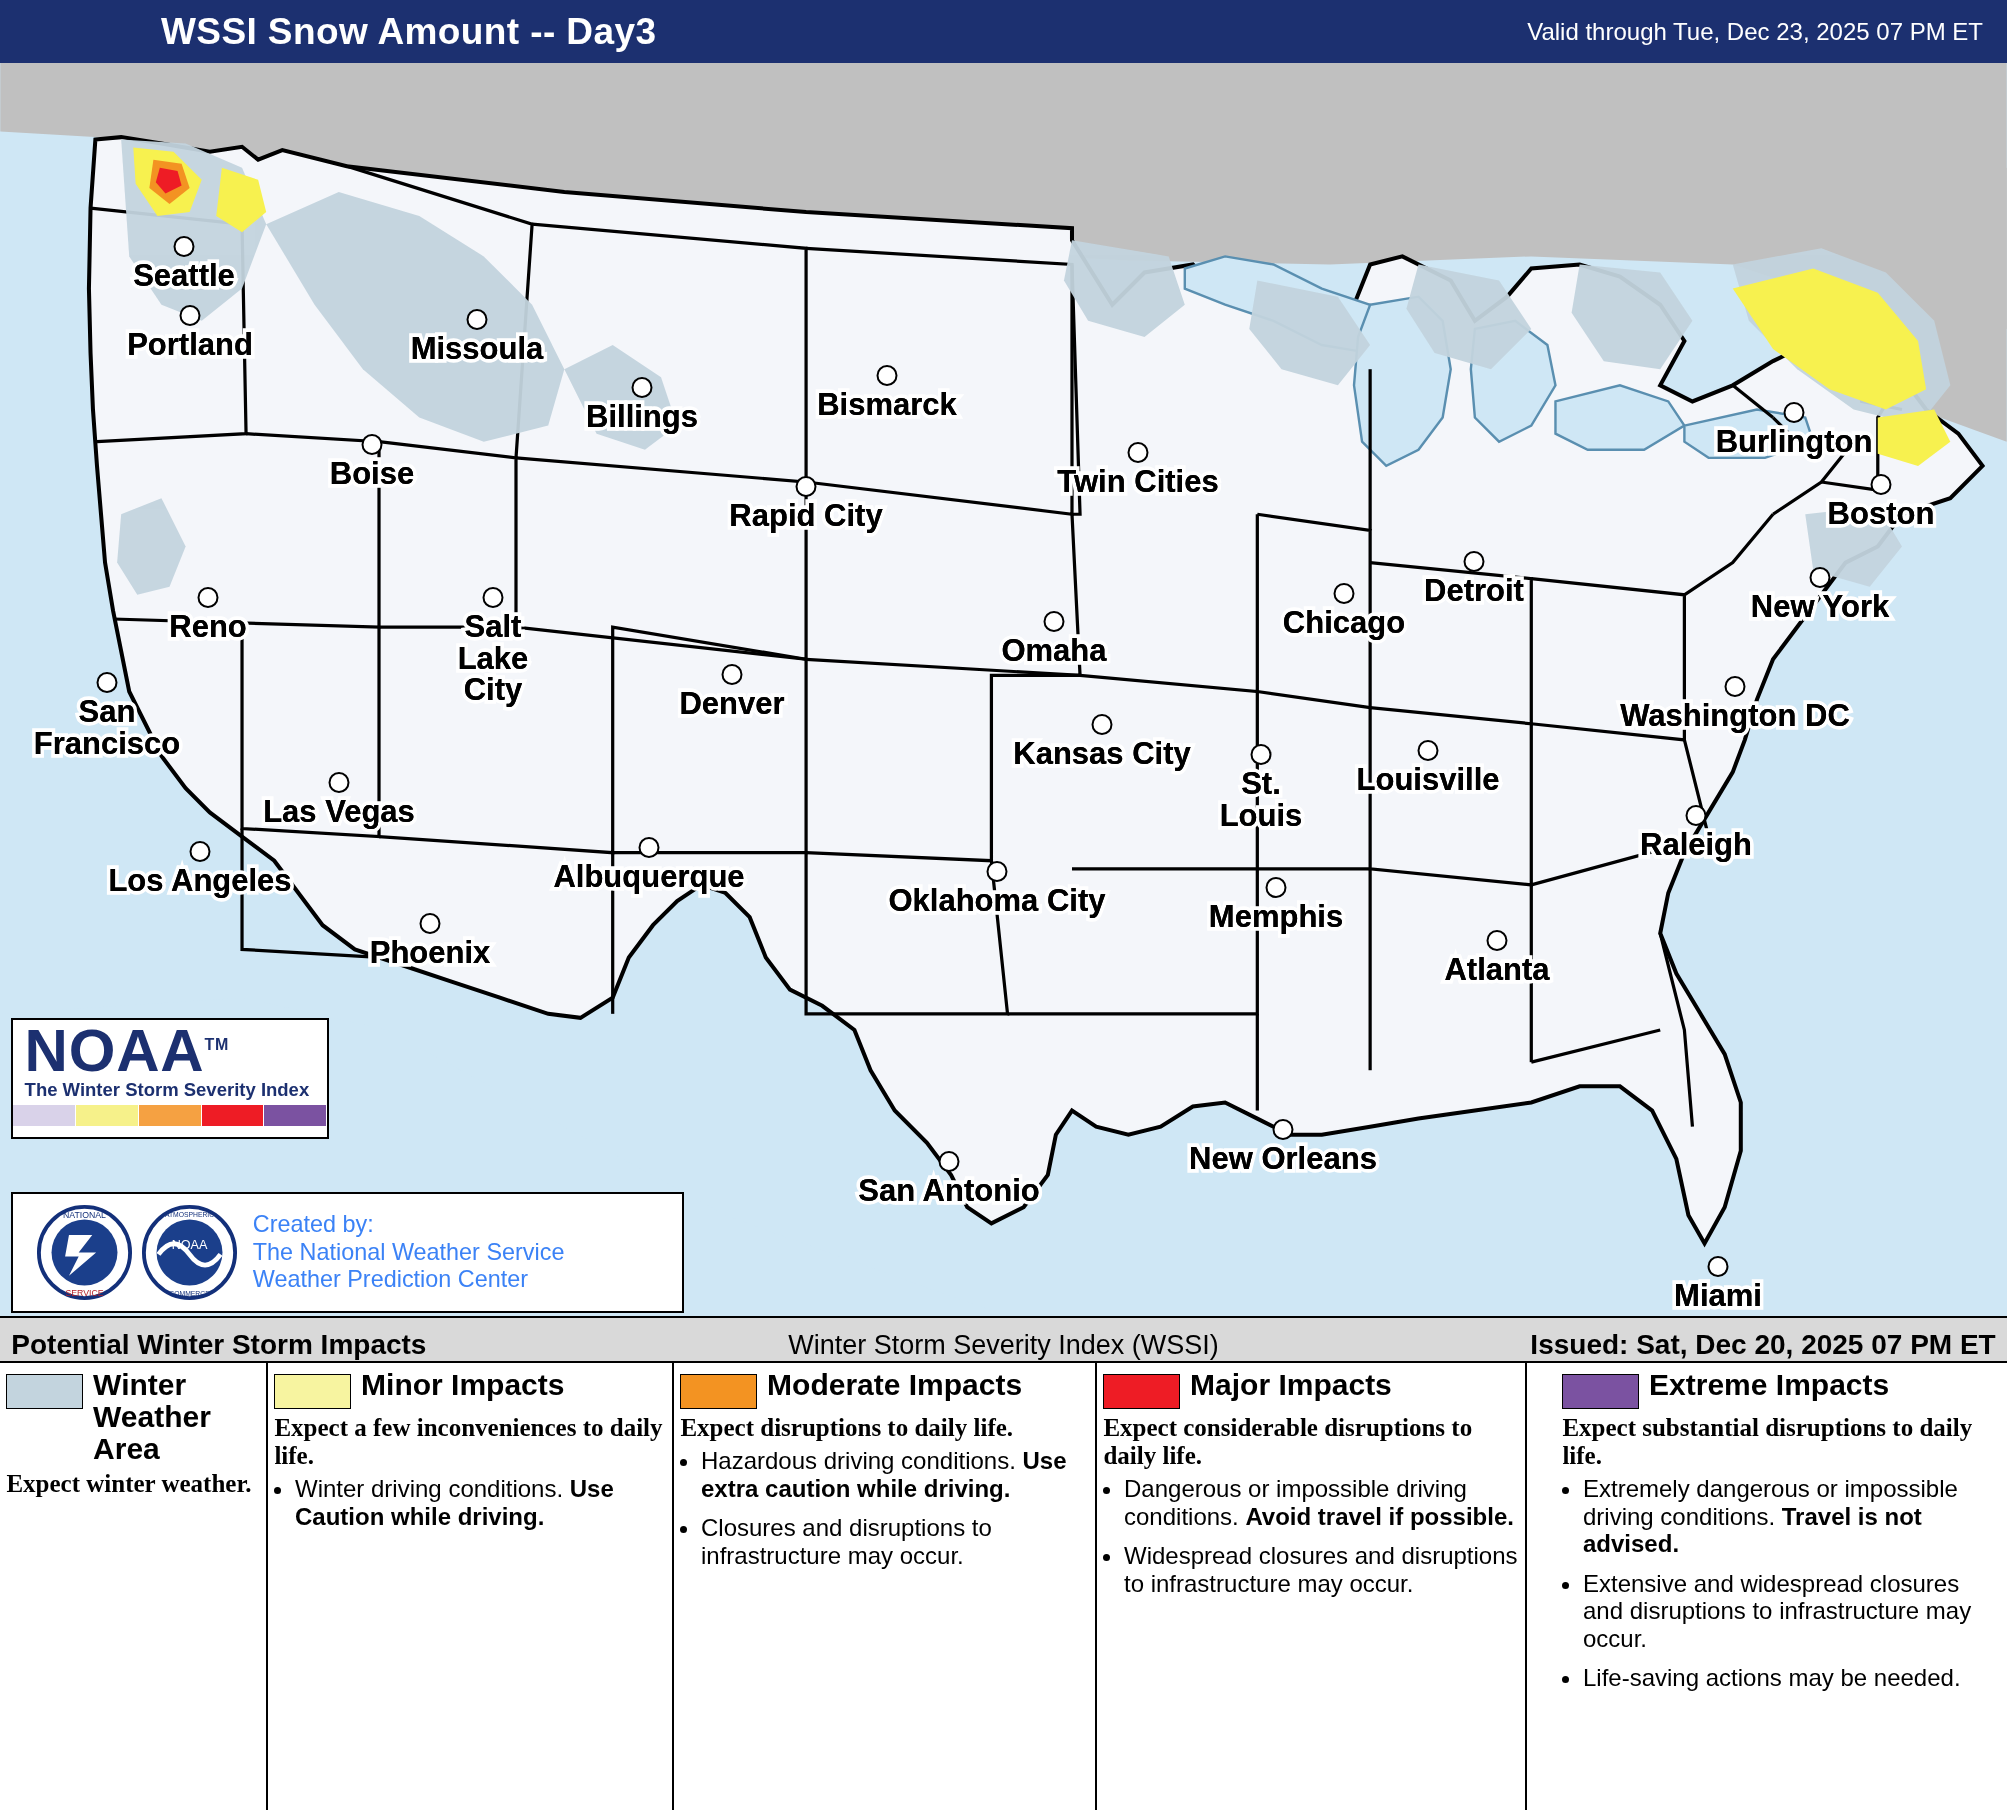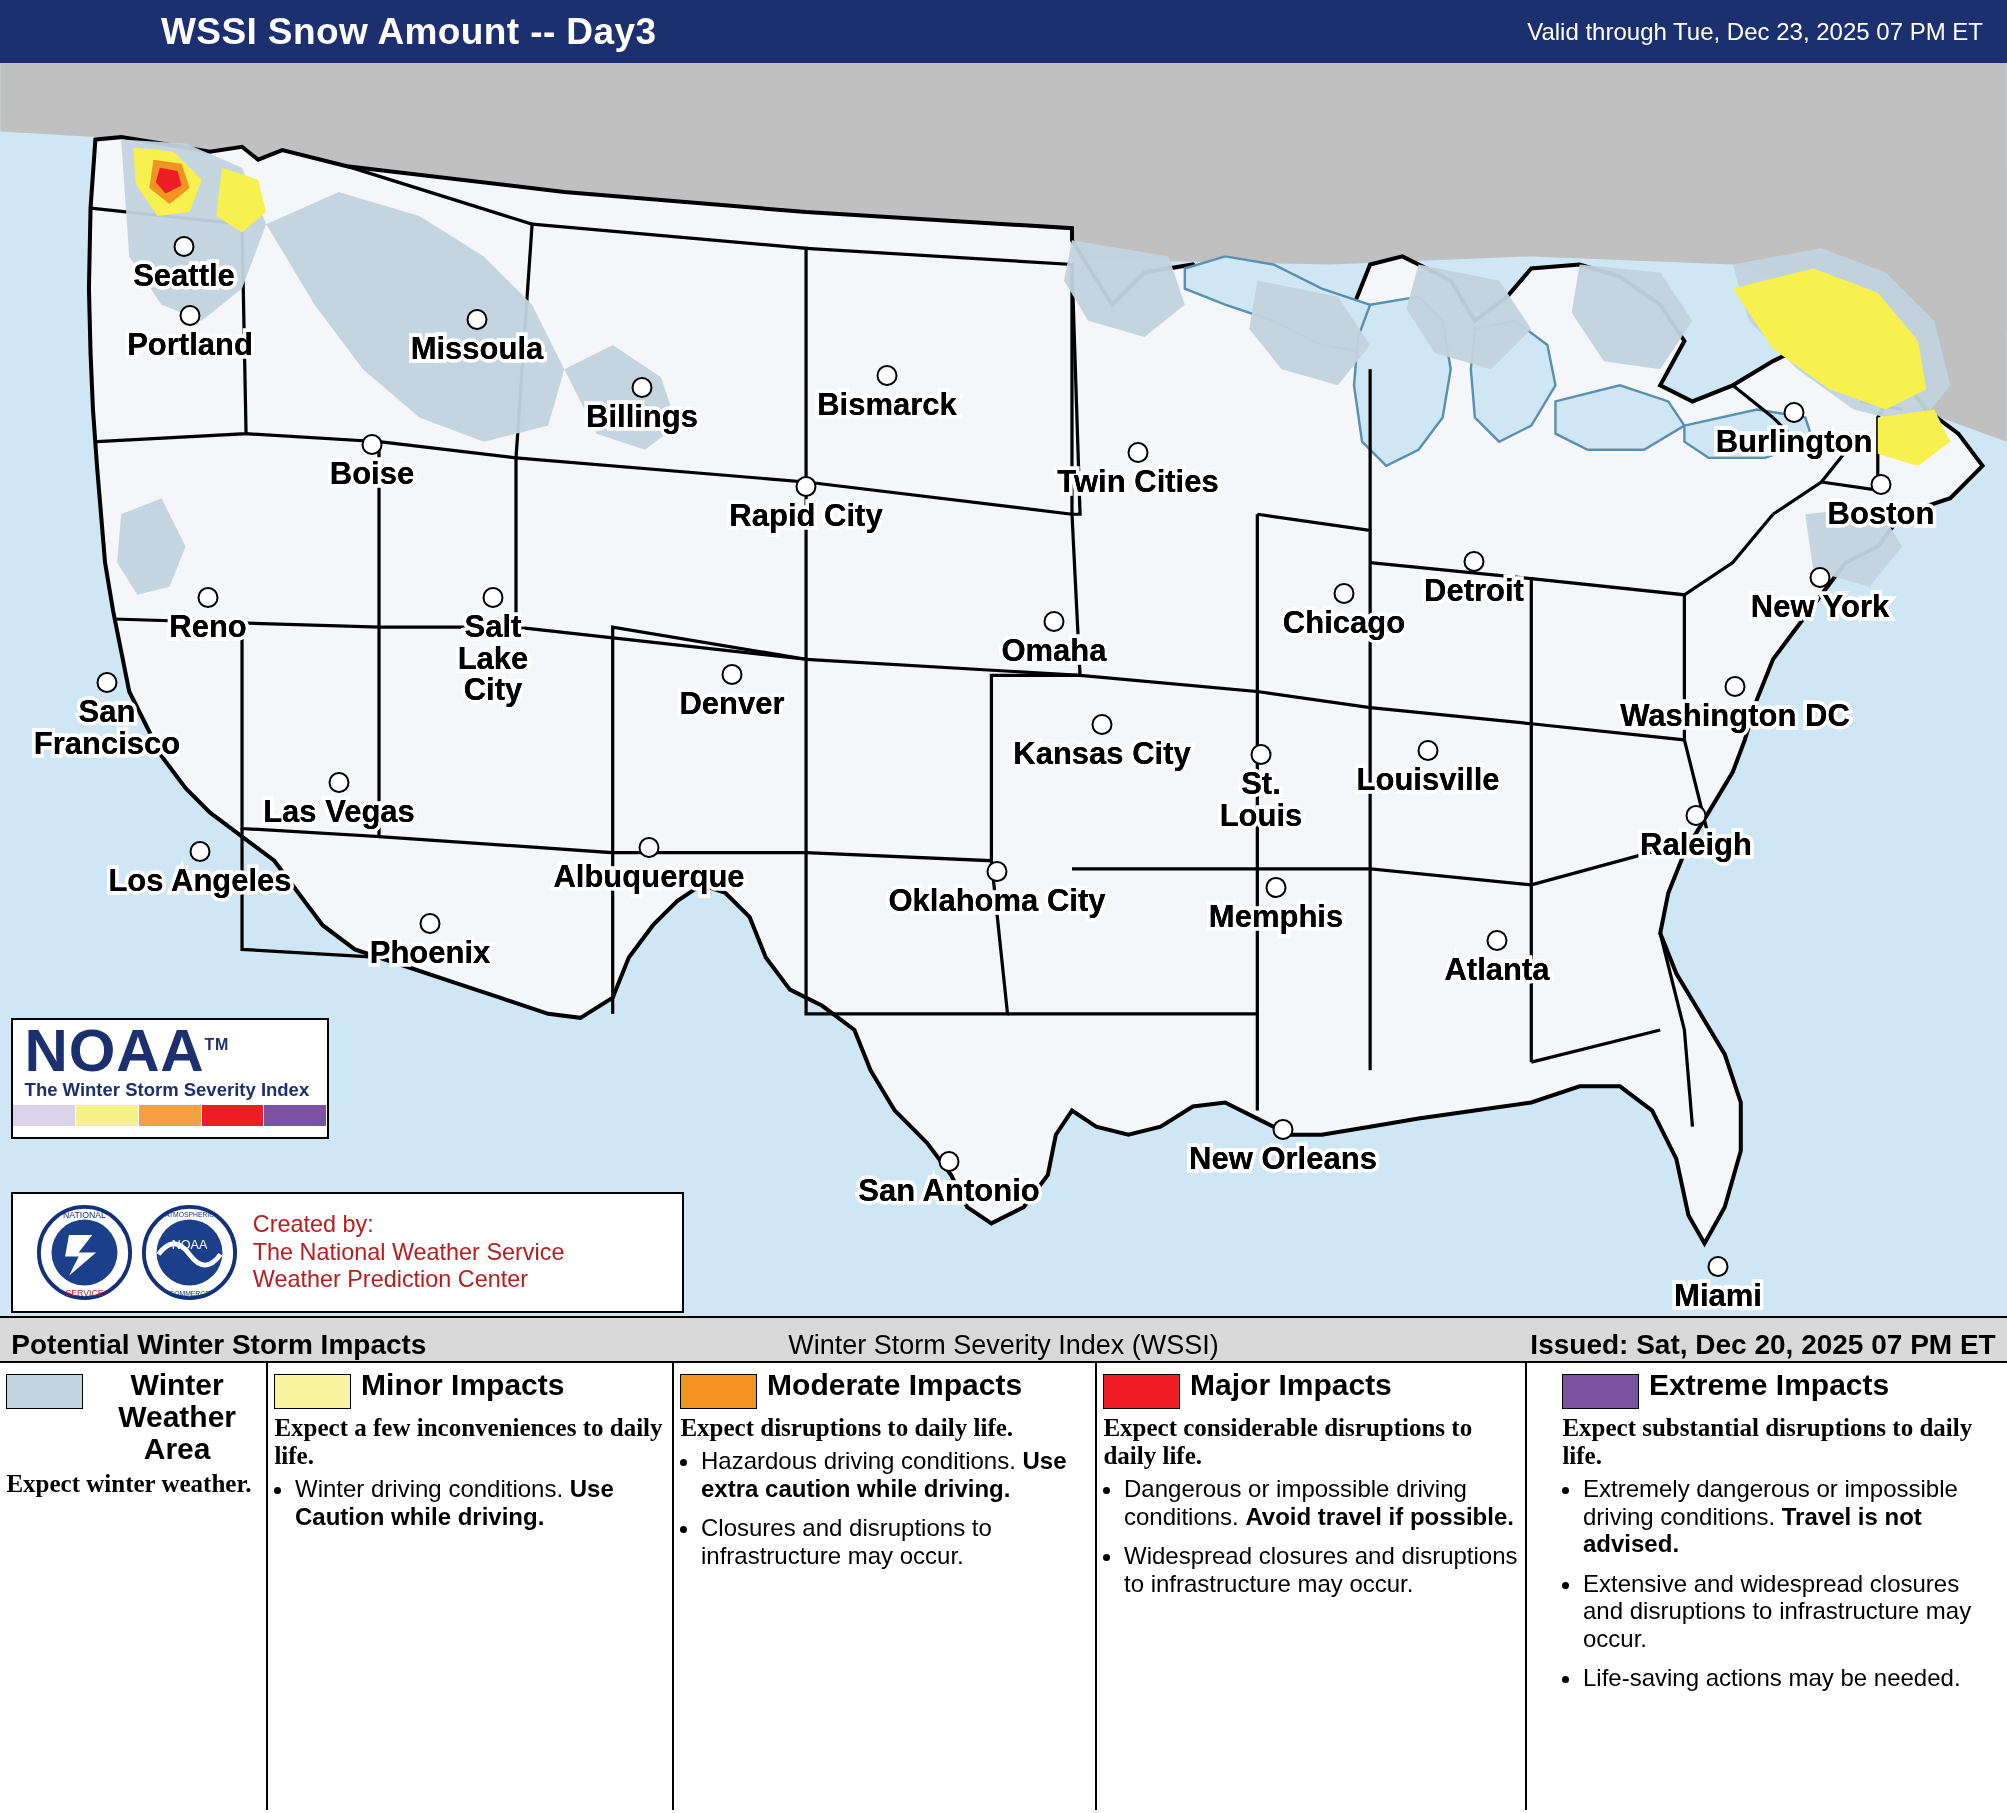--- a/index.html
+++ b/index.html
@@ -77,21 +77,21 @@
   #wssiLogo .swatches { display:flex; height: 21px; margin-top: 4.8px; }
   #wssiLogo .swatches div { flex:1; border-right:0.8px solid #ffffff; }
 
   #creditBox {
     position:absolute; left:11.3px; top:1129px; width: 673px; height: 121px;
     background:#ffffff; border:2.4px solid #000000;
     display:flex; align-items:center;
   }
   #creditBox .seals { display:flex; align-items:center; gap:8px; padding-left: 23px; }
   #creditBox .credit-text {
-    font-size: 23.4px; line-height: 1.18; padding-left: 14.5px; color:#b91c1c;
+    font-size: 23.4px; line-height: 1.18; padding-left: 14.5px; color:#3b82f6;
   }
 
   
   #subbar {
     height: 47px; background:#d9d9d9; border-top:2.4px solid #000;
     border-bottom:2.4px solid #000;
     display:flex; align-items:flex-end; position:relative;
   }
   #subbar .left { font-size:28px; font-weight:bold; padding-left:11.3px; white-space:nowrap; }
   #subbar .center {
@@ -115,21 +115,21 @@
   }
   .lhead .ltitle {
     font-size: 30px; font-weight:bold; line-height:1.06; padding-left: 9.7px;
   }
   .lsub { font-size: 25px; font-weight:bold; line-height:1.12; padding: 4.8px 6.4px 0 6.4px; font-family: Liberation Serif, serif; }
   .lcol ul { margin: 4.8px 0 0 0; padding-left: 27px; }
   .lcol li { font-size: 24px; line-height: 1.16; margin-bottom: 11.3px; }
   .lcol li b { font-weight: bold; }
 
   .lcol-0 .lhead { flex-direction: row; }
-  .lcol-0 .ltitle { text-align:center; }
+  .lcol-0 .ltitle { }
 </style>
 </head>
 <body>
 
 <div id="header">
   <div class="title">WSSI Snow Amount -- Day3</div>
   <div class="valid">Valid through Tue, Dec 23, 2025 07 PM ET</div>
 </div>
 
 <div id="map">

